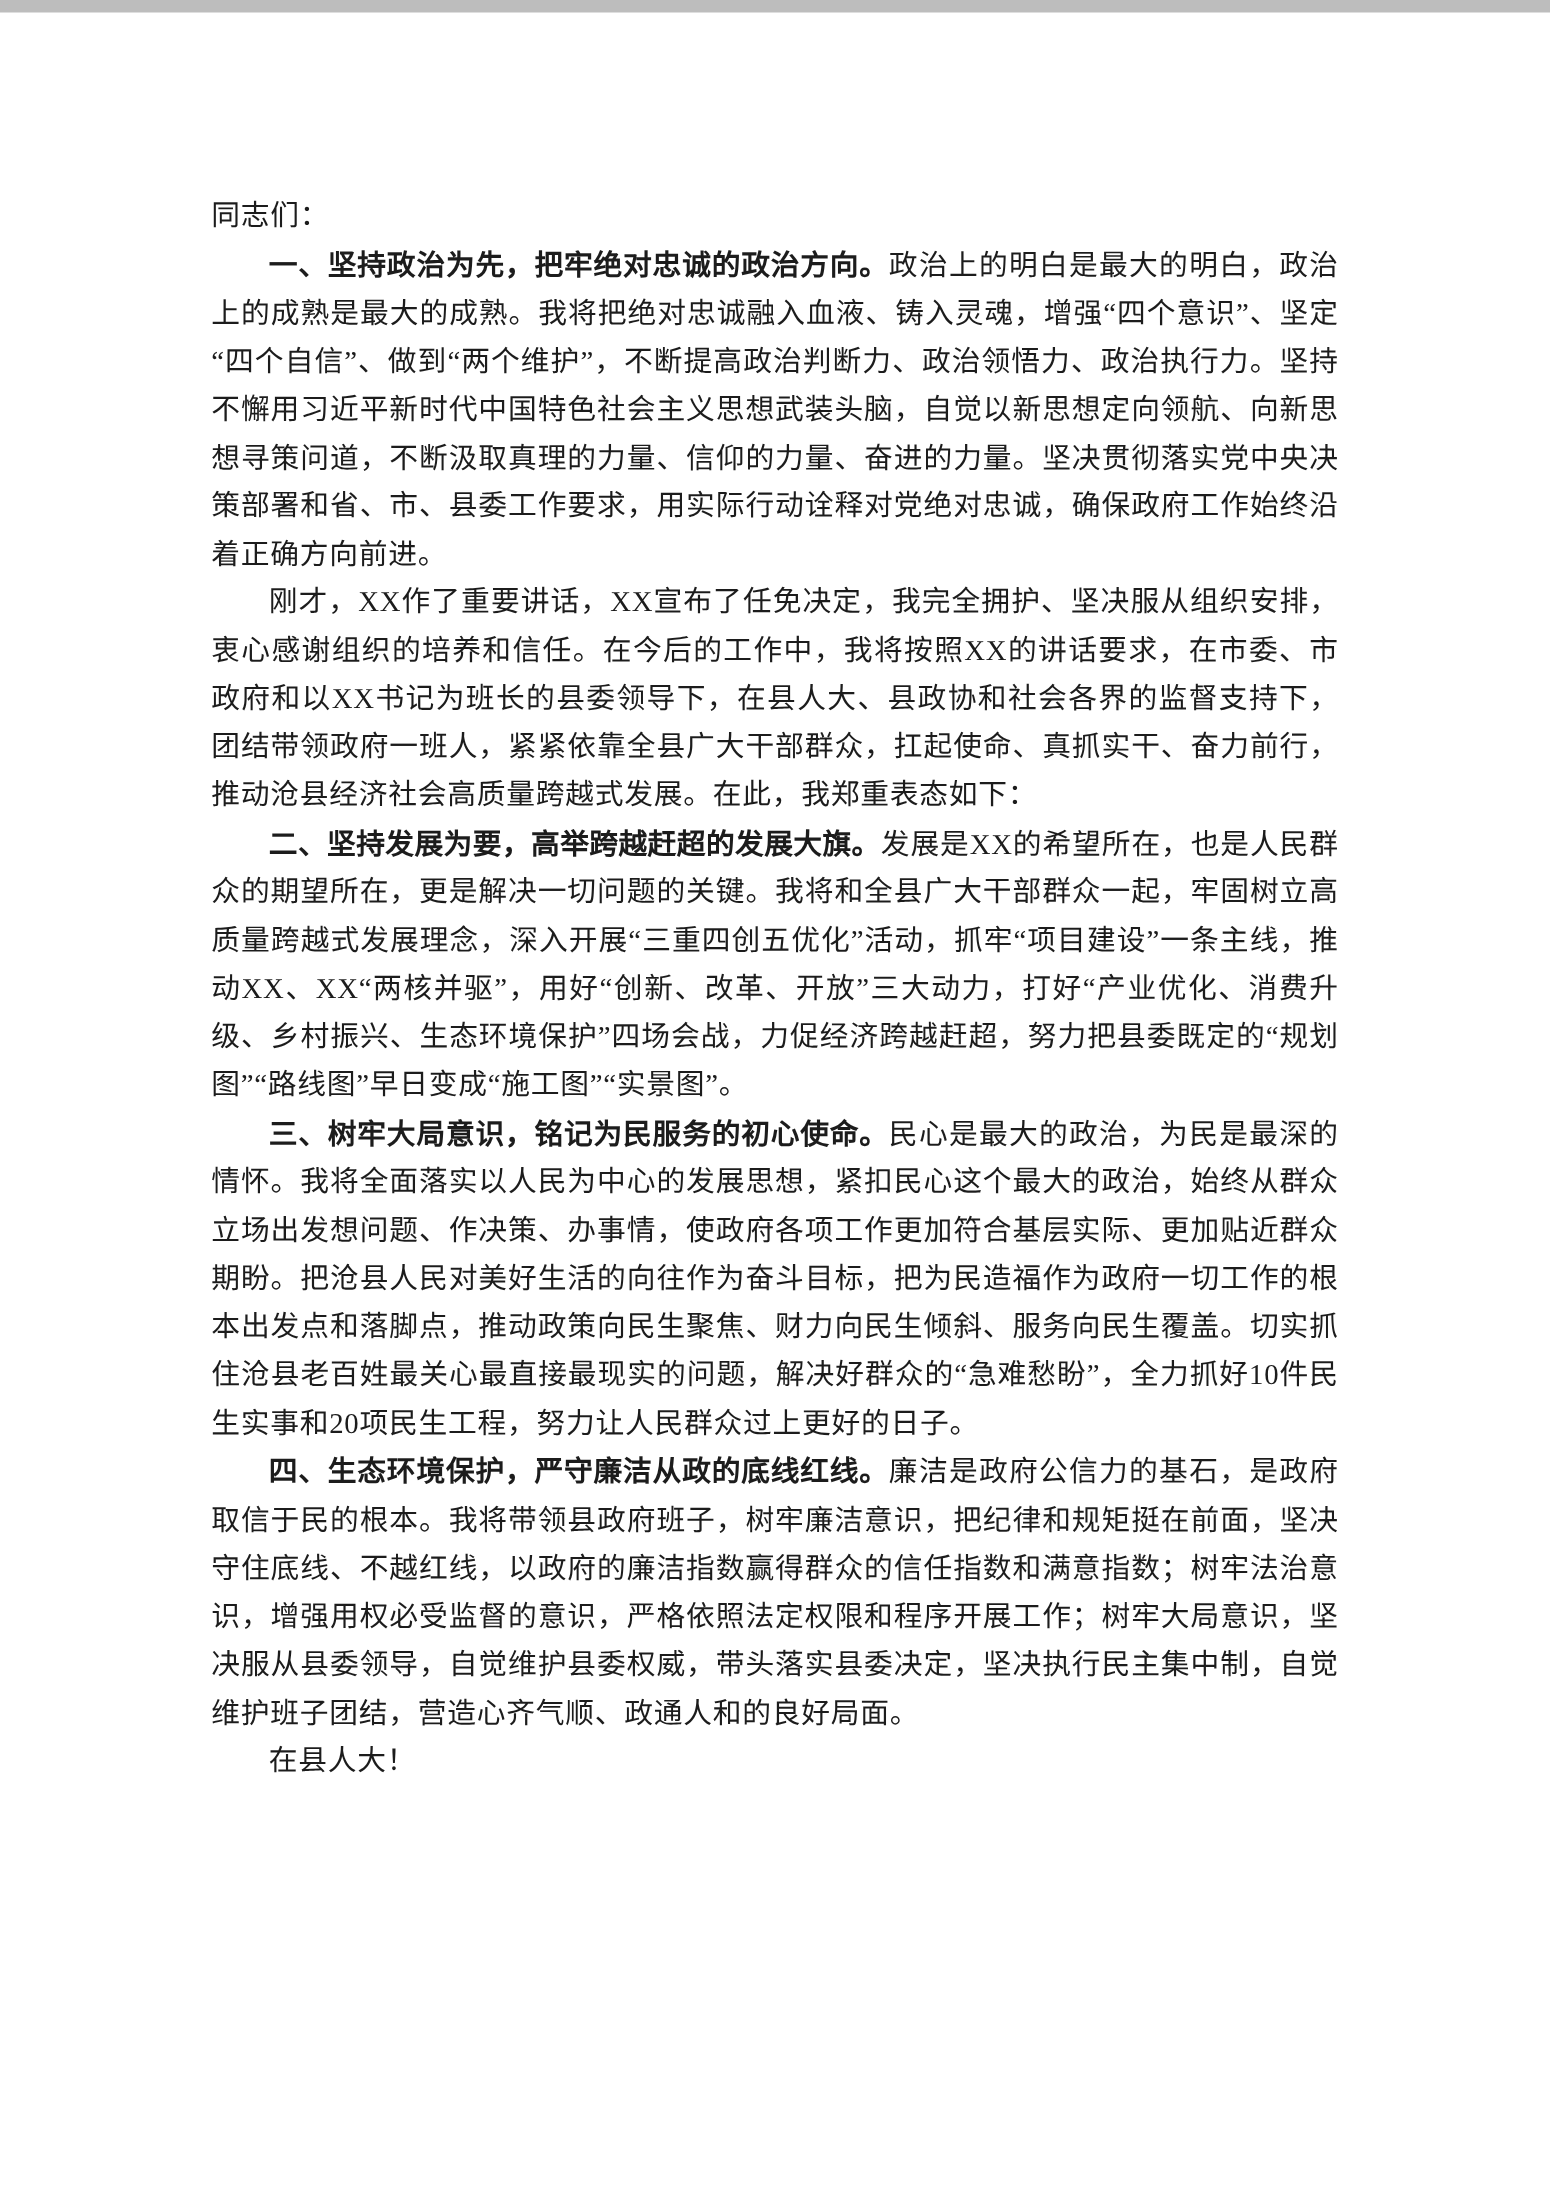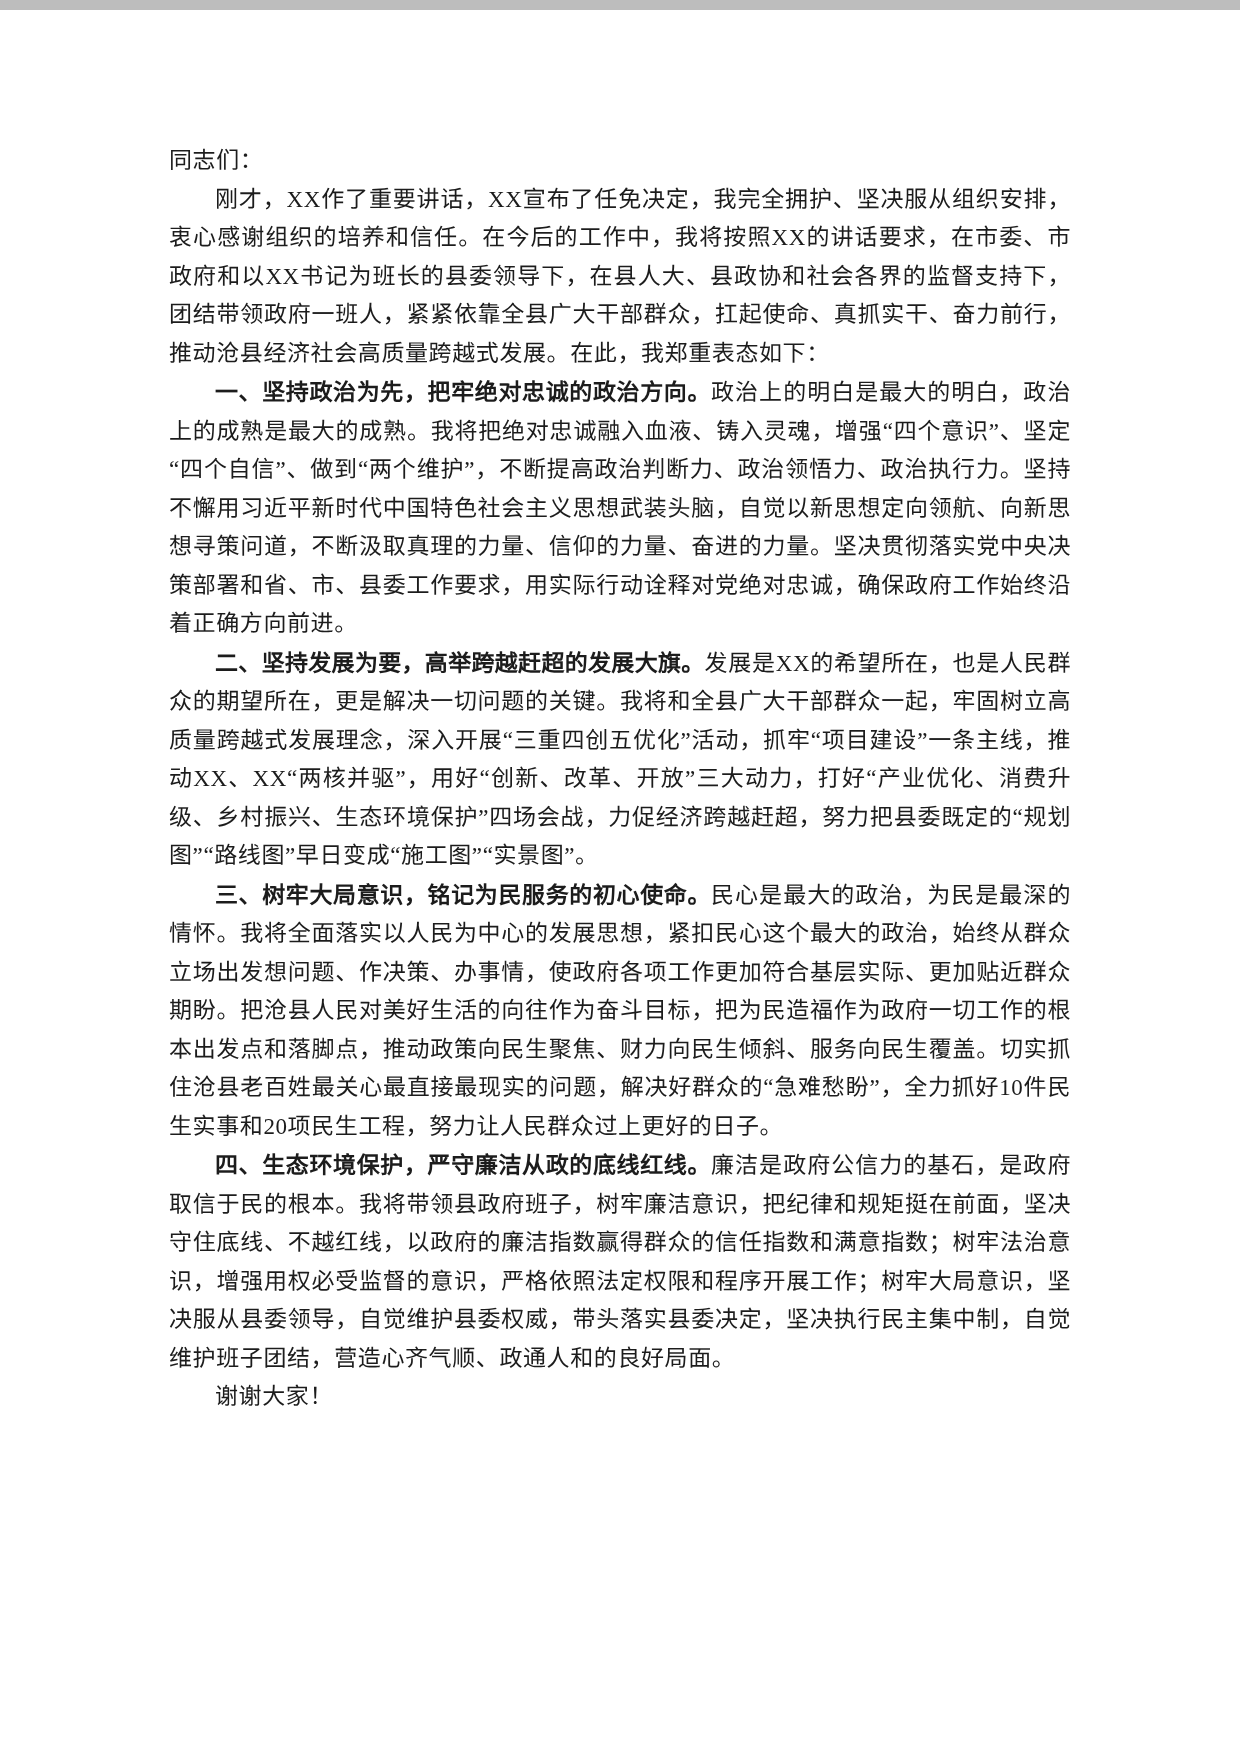--- a/index.html
+++ b/index.html
@@ -19,21 +19,21 @@
   }
 
   .top-edge {
     width: 100%;
     height: 10px;
     background: #bdbdbd;
   }
 
   .page {
     width: 902px;
-    margin: 4px auto;
+    margin: 16px auto;
     padding-top: 128px;
     padding-bottom: 120px;
   }
 
   .doc-body p {
     font-size: 23px;
     line-height: 38.5px;
     text-align: justify;
     text-justify: inter-ideograph;
     letter-spacing: 0.6px;
@@ -54,38 +54,38 @@
 <body>
 
 <div class="top-edge"></div>
 
 <div class="page">
   <div class="doc-body">
 
     <p>同志们：</p>
 
     <p class="indented">
-      <span>刚才，XX作了重要讲话，XX宣布了任免决定，我完全拥护、坚决服从组织安排，衷心感谢组织的培养和信任。在今后的工作中，我将按照XX的讲话要求，在市委、市政府和以XX书记为班长的县委领导下，在县人大、县政协和社会各界的监督支持下，团结带领政府一班人，紧紧依靠全县广大干部群众，扛起使命、真抓实干、奋力前行，推动沧县经济社会高质量跨越式发展。在此，我郑重表态如下：</span>
+      <strong class="lead">一、坚持政治为先，把牢绝对忠诚的政治方向。</strong><span>政治上的明白是最大的明白，政治上的成熟是最大的成熟。我将把绝对忠诚融入血液、铸入灵魂，增强“四个意识”、坚定“四个自信”、做到“两个维护”，不断提高政治判断力、政治领悟力、政治执行力。坚持不懈用习近平新时代中国特色社会主义思想武装头脑，自觉以新思想定向领航、向新思想寻策问道，不断汲取真理的力量、信仰的力量、奋进的力量。坚决贯彻落实党中央决策部署和省、市、县委工作要求，用实际行动诠释对党绝对忠诚，确保政府工作始终沿着正确方向前进。</span>
     </p>
 
     <p class="indented">
-      <strong class="lead">一、坚持政治为先，把牢绝对忠诚的政治方向。</strong><span>政治上的明白是最大的明白，政治上的成熟是最大的成熟。我将把绝对忠诚融入血液、铸入灵魂，增强“四个意识”、坚定“四个自信”、做到“两个维护”，不断提高政治判断力、政治领悟力、政治执行力。坚持不懈用习近平新时代中国特色社会主义思想武装头脑，自觉以新思想定向领航、向新思想寻策问道，不断汲取真理的力量、信仰的力量、奋进的力量。坚决贯彻落实党中央决策部署和省、市、县委工作要求，用实际行动诠释对党绝对忠诚，确保政府工作始终沿着正确方向前进。</span>
+      <span>刚才，XX作了重要讲话，XX宣布了任免决定，我完全拥护、坚决服从组织安排，衷心感谢组织的培养和信任。在今后的工作中，我将按照XX的讲话要求，在市委、市政府和以XX书记为班长的县委领导下，在县人大、县政协和社会各界的监督支持下，团结带领政府一班人，紧紧依靠全县广大干部群众，扛起使命、真抓实干、奋力前行，推动沧县经济社会高质量跨越式发展。在此，我郑重表态如下：</span>
     </p>
 
     <p class="indented">
       <strong class="lead">二、坚持发展为要，高举跨越赶超的发展大旗。</strong><span>发展是XX的希望所在，也是人民群众的期望所在，更是解决一切问题的关键。我将和全县广大干部群众一起，牢固树立高质量跨越式发展理念，深入开展“三重四创五优化”活动，抓牢“项目建设”一条主线，推动XX、XX“两核并驱”，用好“创新、改革、开放”三大动力，打好“产业优化、消费升级、乡村振兴、生态环境保护”四场会战，力促经济跨越赶超，努力把县委既定的“规划图”“路线图”早日变成“施工图”“实景图”。</span>
     </p>
 
     <p class="indented">
       <strong class="lead">三、树牢大局意识，铭记为民服务的初心使命。</strong><span>民心是最大的政治，为民是最深的情怀。我将全面落实以人民为中心的发展思想，紧扣民心这个最大的政治，始终从群众立场出发想问题、作决策、办事情，使政府各项工作更加符合基层实际、更加贴近群众期盼。把沧县人民对美好生活的向往作为奋斗目标，把为民造福作为政府一切工作的根本出发点和落脚点，推动政策向民生聚焦、财力向民生倾斜、服务向民生覆盖。切实抓住沧县老百姓最关心最直接最现实的问题，解决好群众的“急难愁盼”，全力抓好10件民生实事和20项民生工程，努力让人民群众过上更好的日子。</span>
     </p>
 
     <p class="indented">
       <strong class="lead">四、生态环境保护，严守廉洁从政的底线红线。</strong><span>廉洁是政府公信力的基石，是政府取信于民的根本。我将带领县政府班子，树牢廉洁意识，把纪律和规矩挺在前面，坚决守住底线、不越红线，以政府的廉洁指数赢得群众的信任指数和满意指数；树牢法治意识，增强用权必受监督的意识，严格依照法定权限和程序开展工作；树牢大局意识，坚决服从县委领导，自觉维护县委权威，带头落实县委决定，坚决执行民主集中制，自觉维护班子团结，营造心齐气顺、政通人和的良好局面。</span>
     </p>
 
 
     <p class="indented">
-      <span>谢谢大家！</span>
+      <span>在县人大！</span>
     </p>
 
   </div>
 </div>
 
 </body></html>

